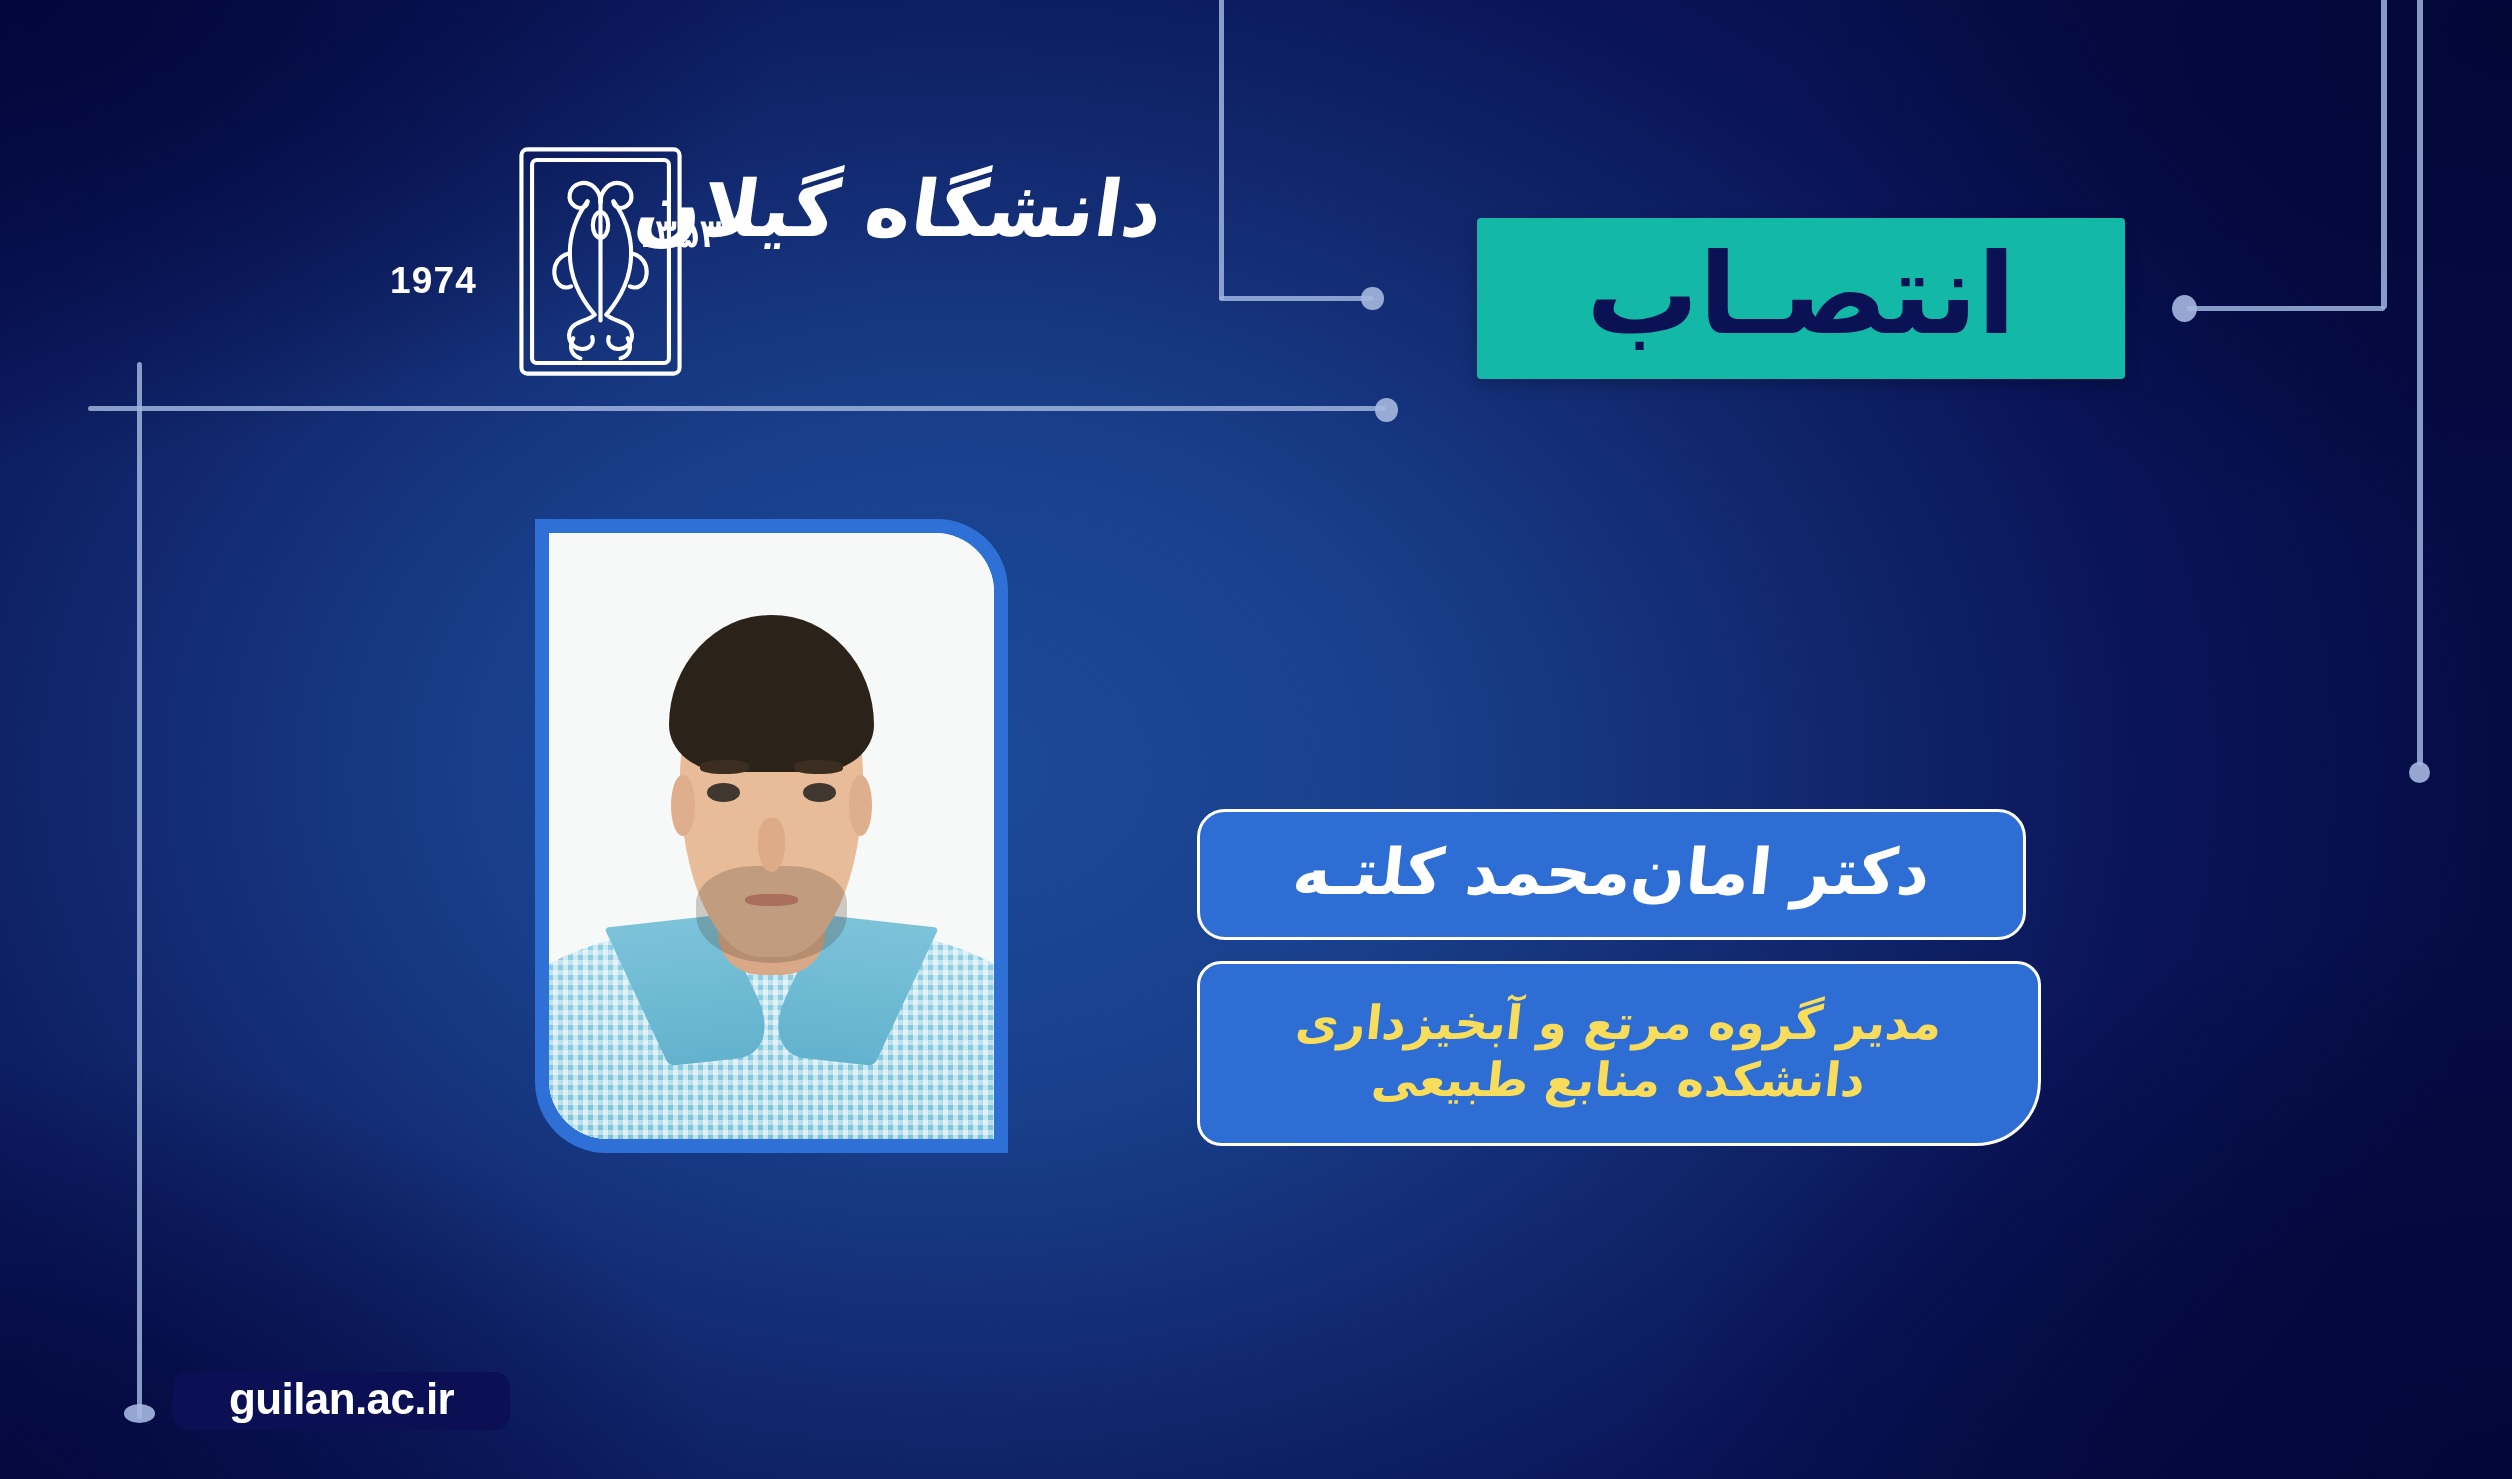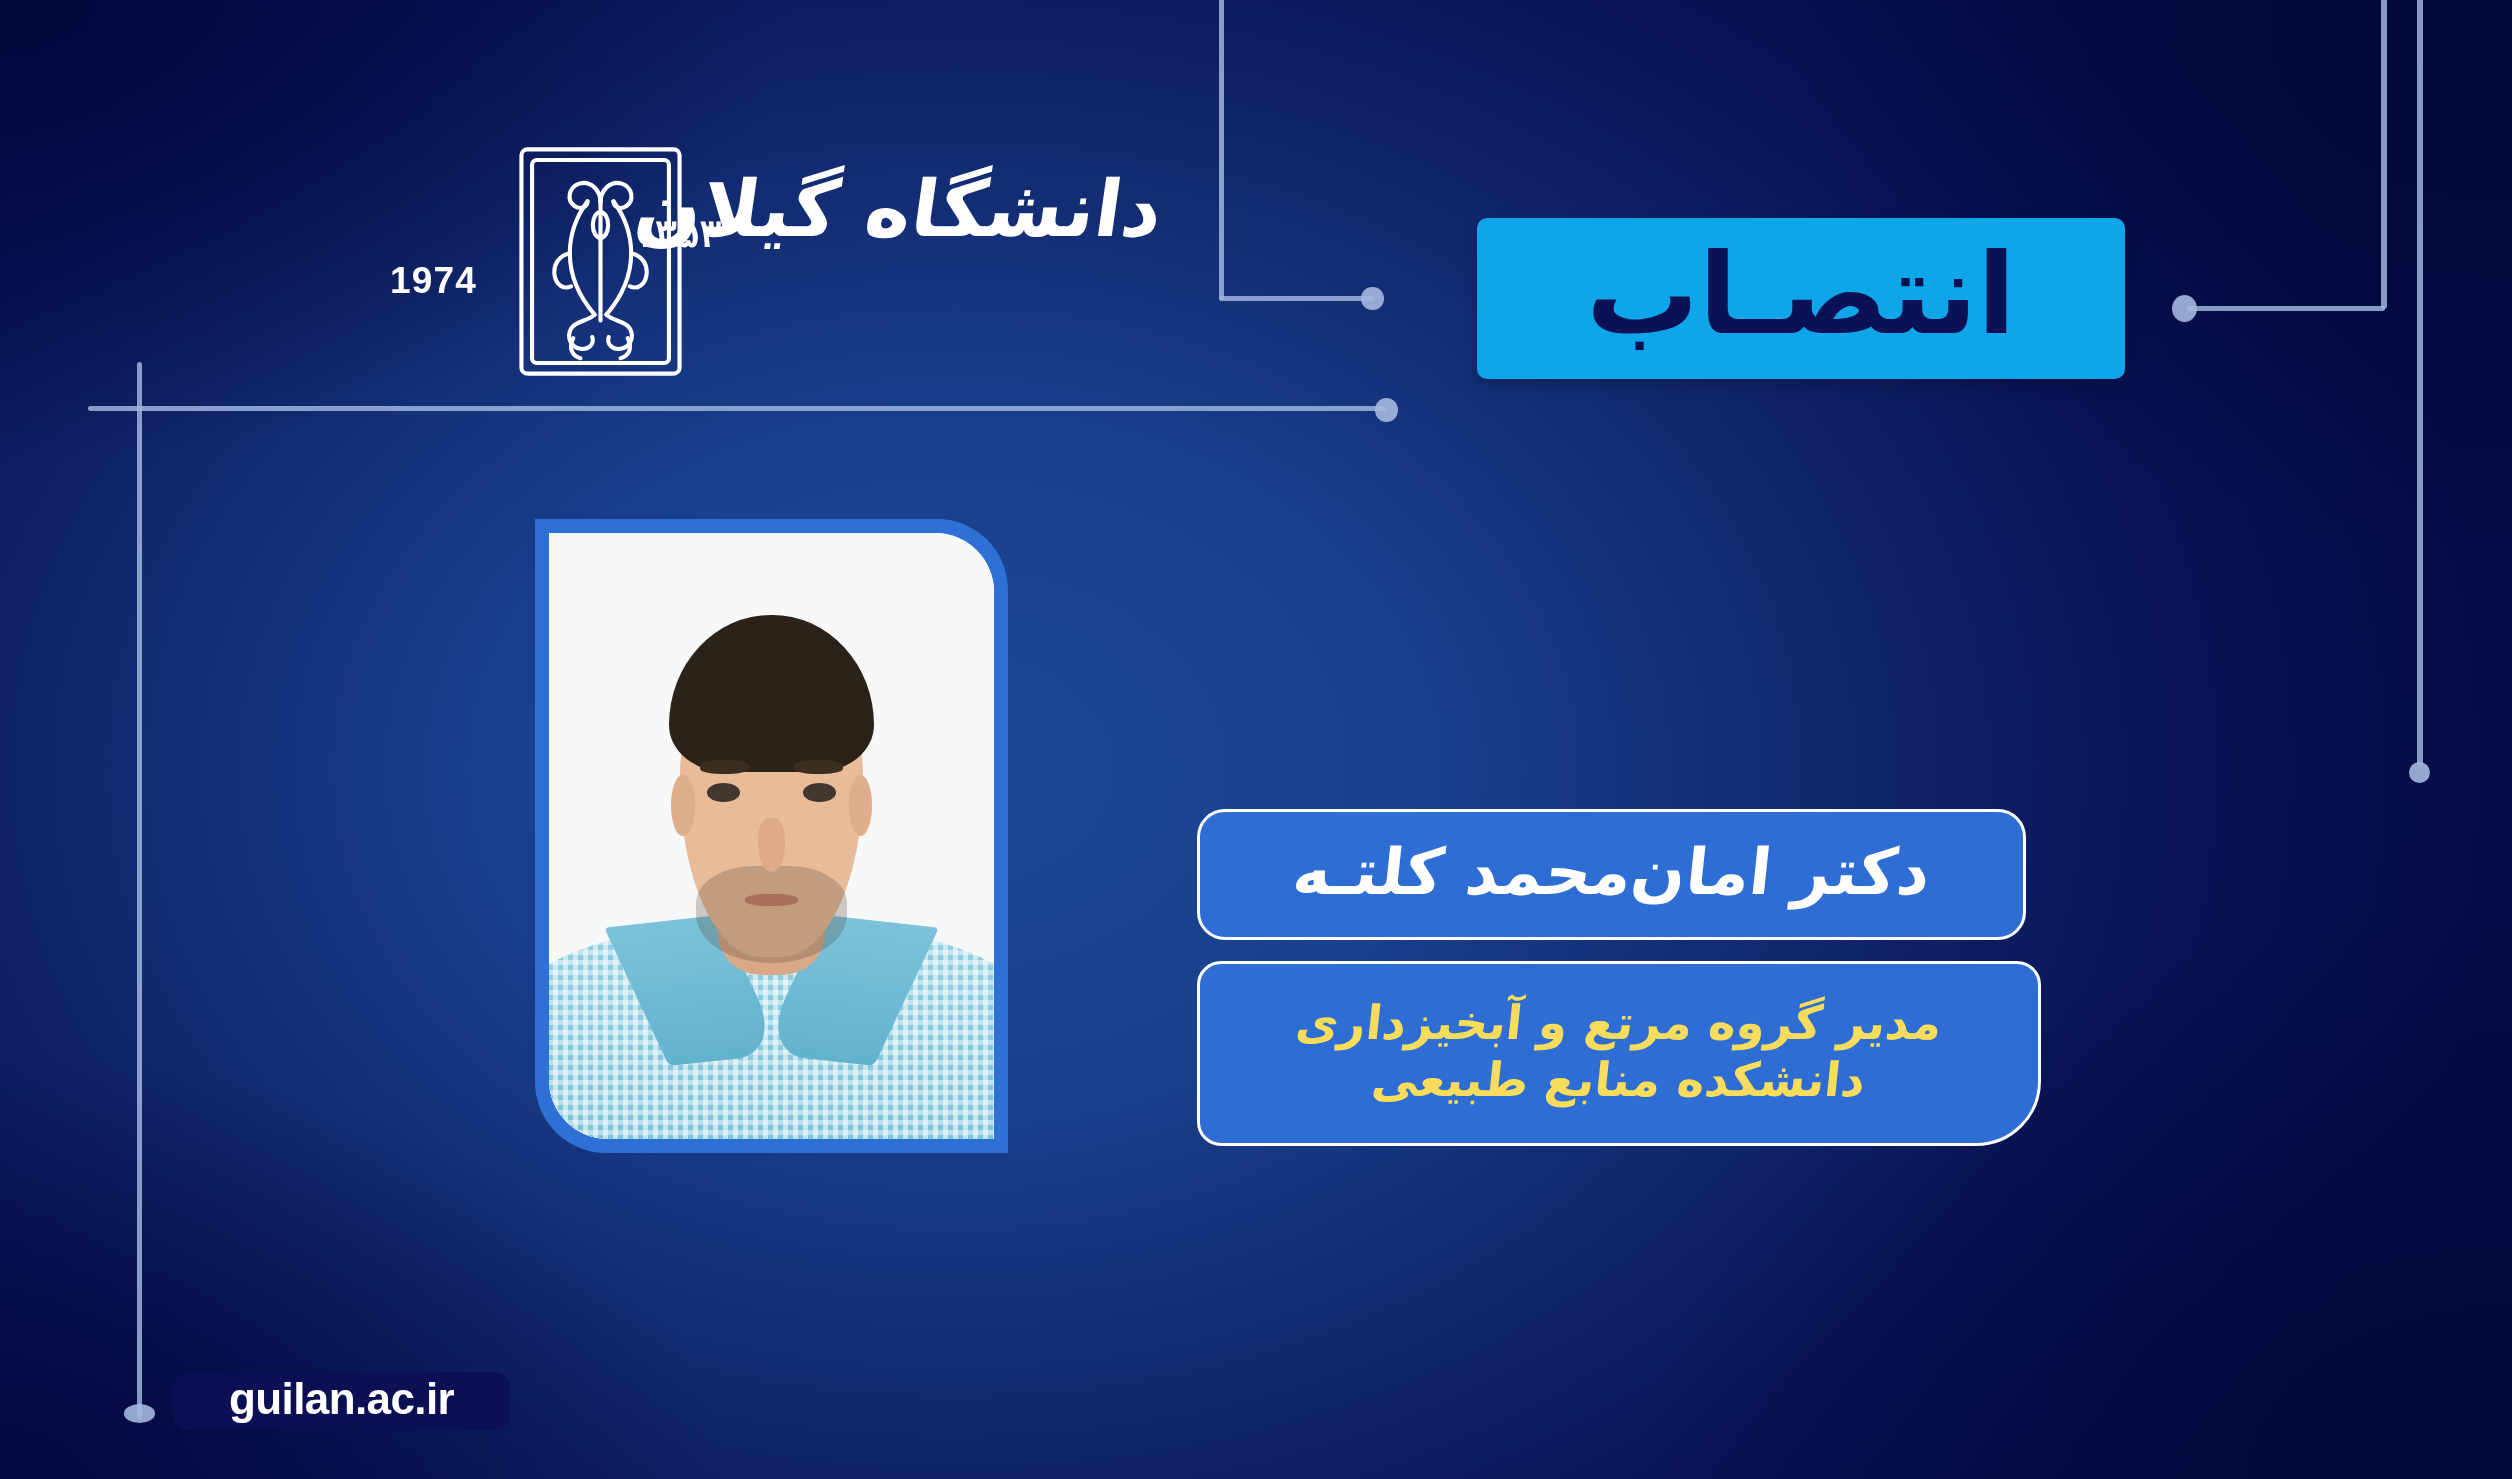--- a/index.html
+++ b/index.html
@@ -158,22 +158,22 @@
     white-space: nowrap;
   }
 
   
   .badge-appointment {
     position: absolute;
     left: 1477px;
     top: 218px;
     width: 648px;
     height: 161px;
-    background: #0ea5e9;
-    border-radius: 10px;
+    background: #14b8a6;
+    border-radius: 4px;
     display: flex;
     align-items: center;
     justify-content: center;
     box-shadow: 0 6px 15.4px rgba(0,0,0,.20);
   }
   .badge-appointment span {
     font-family: "DejaVu Sans", sans-serif;
     color: #0b1155;
     font-size: 112px;
     font-weight: 700;

